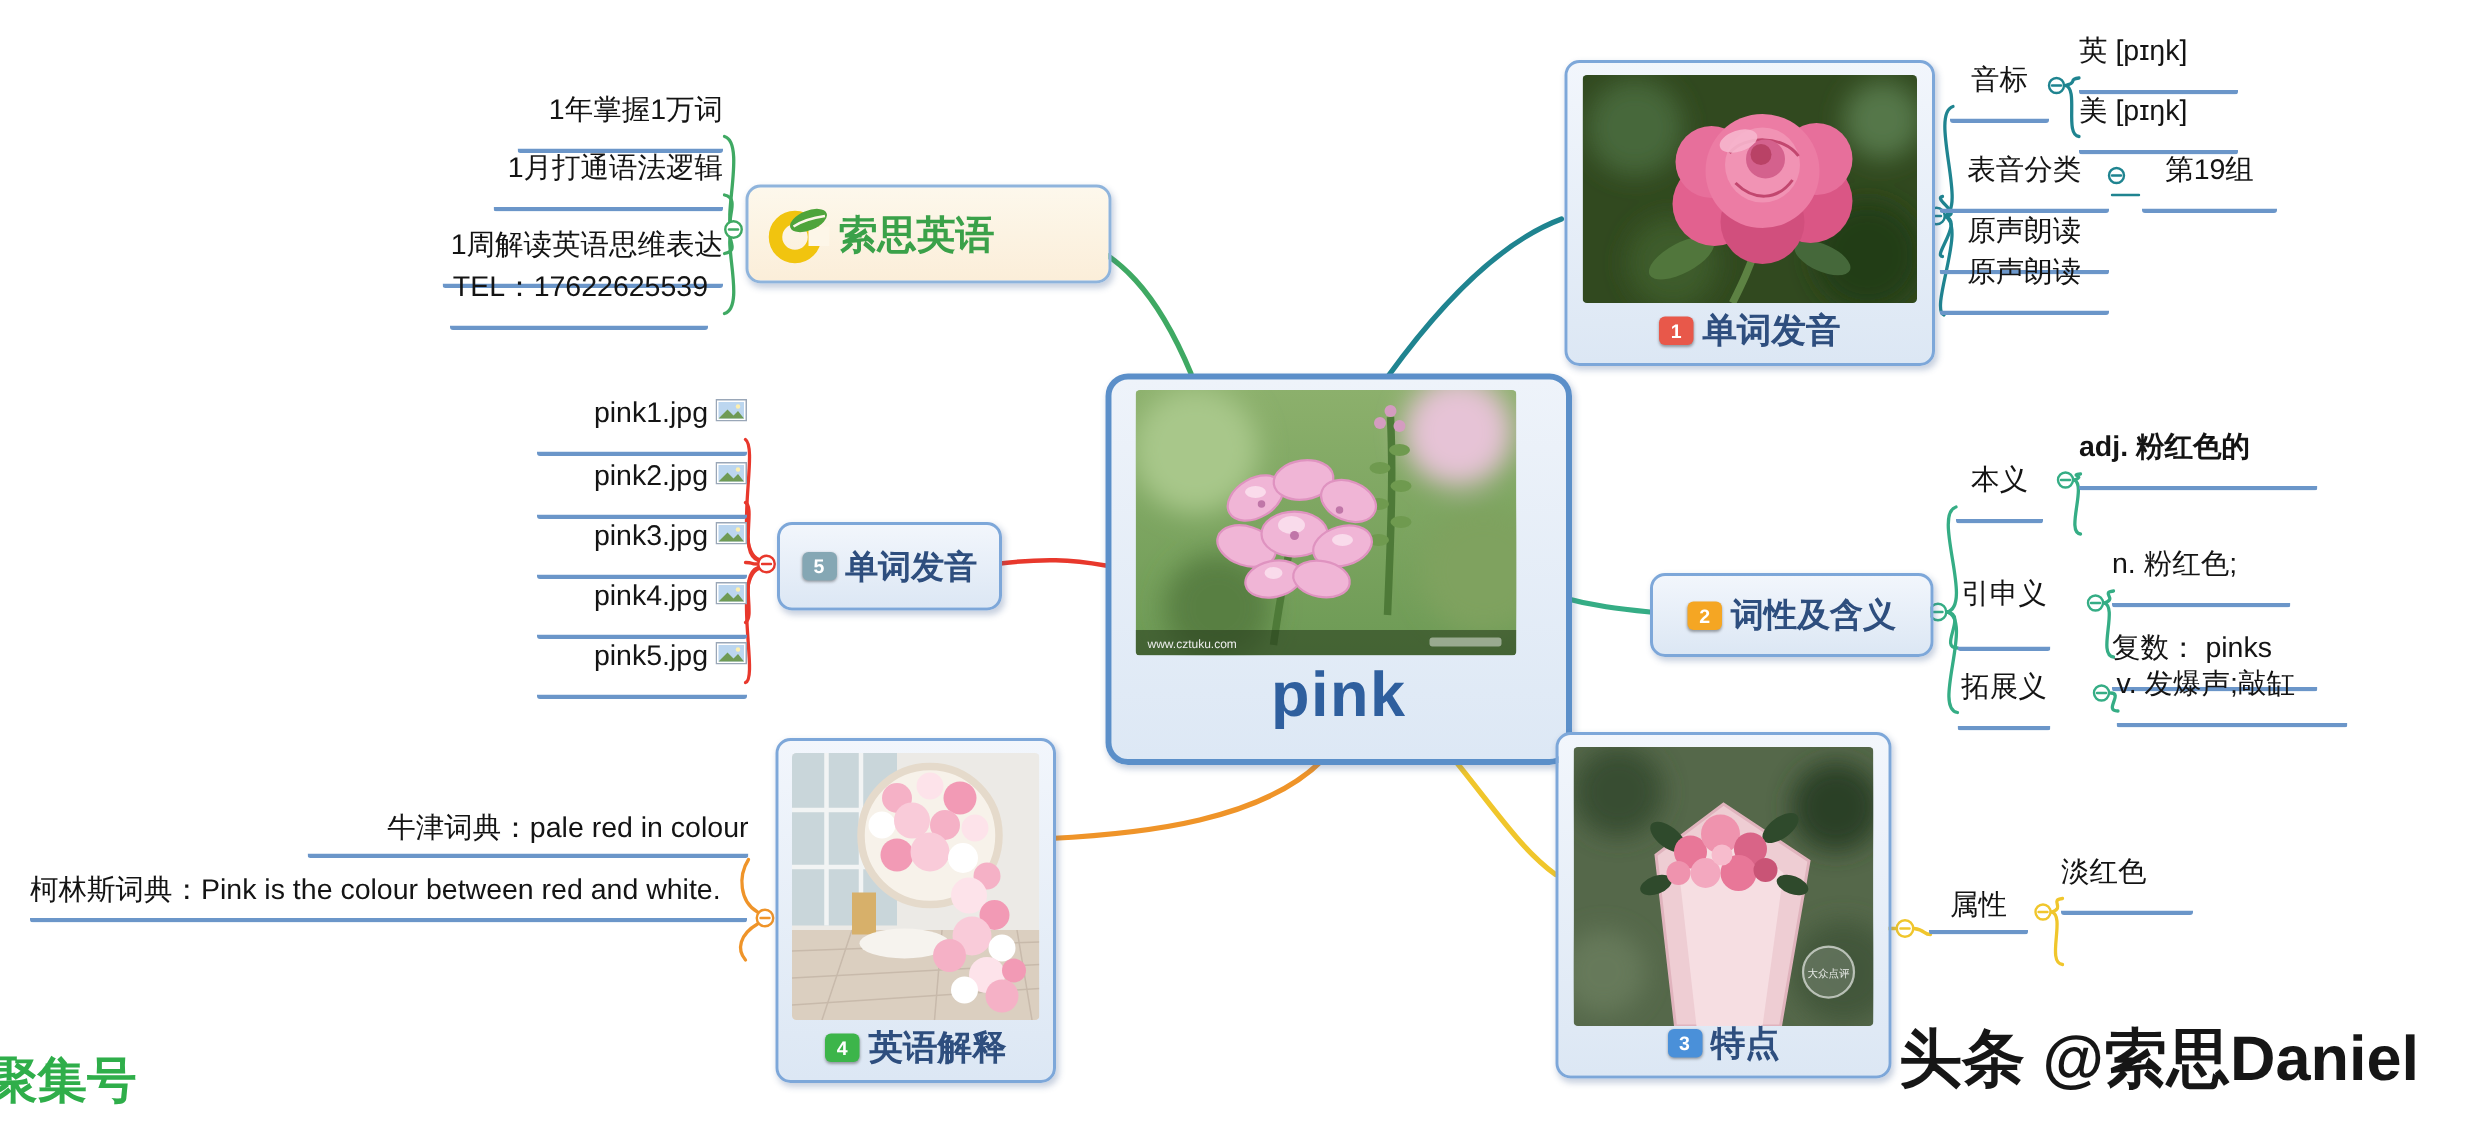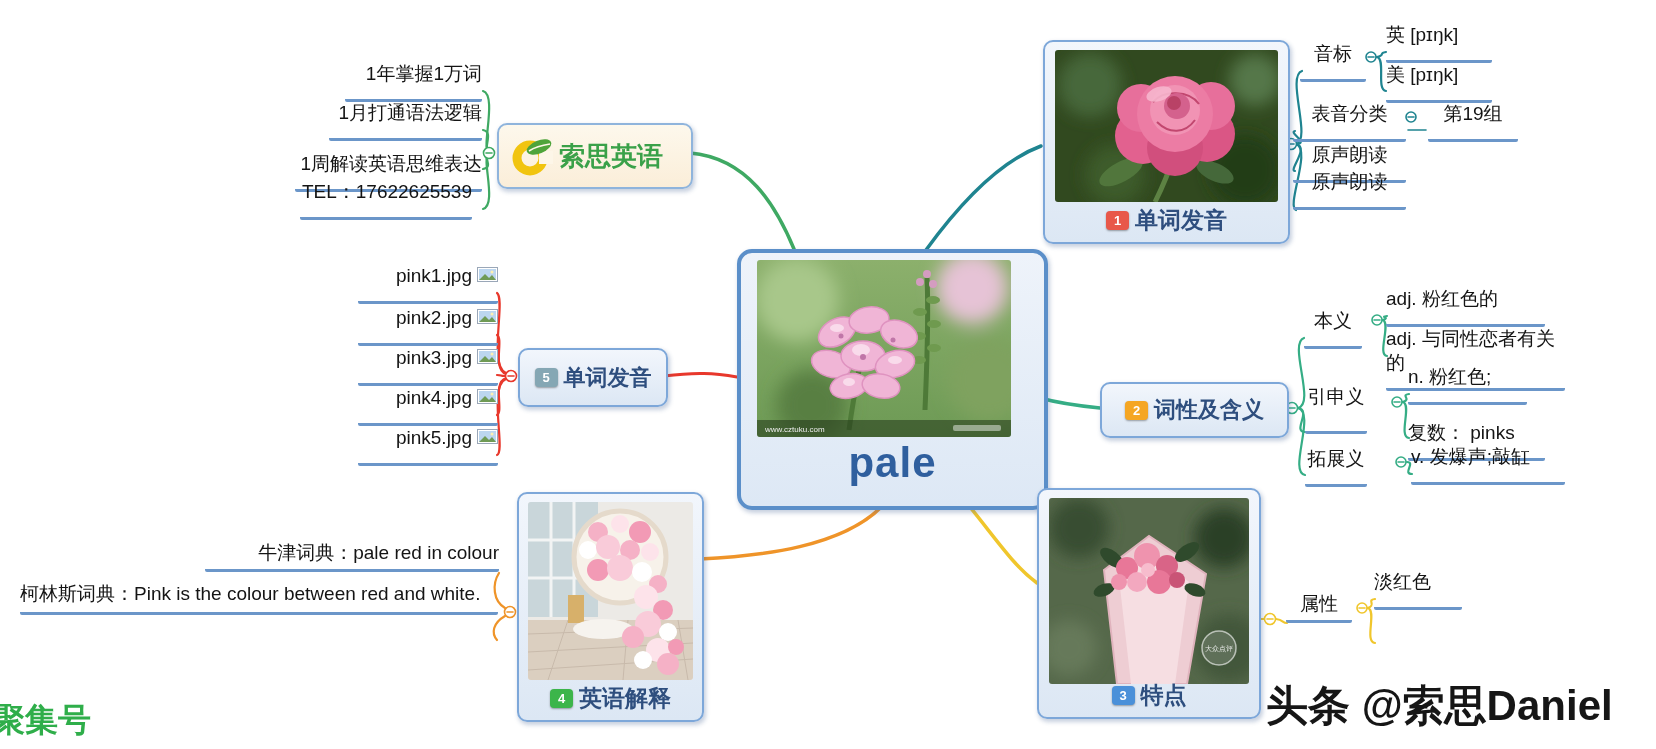--- a/index.html
+++ b/index.html
@@ -9,21 +9,21 @@
   .wires path,.wires line{fill:none;stroke-linecap:round;}
   .w-brand{stroke:#3fa963}.w-pron{stroke:#1f8490}.w-mean{stroke:#35ad85}
   .w-feat{stroke:#f0c62c}.w-expl{stroke:#ef9429}.w-gall{stroke:#e8382c}
   .edge{stroke-width:3.5}.edge-thin{stroke-width:3}.br{stroke-width:2.2}.lnk{stroke-width:1.6}
   .tog circle{fill:#fff;stroke-width:1.6}
   .tog line{stroke-width:1.6}
 
   .node{position:absolute;z-index:3;background:linear-gradient(180deg,#f2f6fc,#dce7f4);
         border:2.5px solid #7da7d9;border-radius:10px;box-shadow:1.5px 2.5px 4px rgba(70,100,150,.3);}
   .center-node{border:4px solid #5b8fc9;border-radius:15px;background:linear-gradient(180deg,#eef3fa,#dde8f5);}
-  .brand-node{background:linear-gradient(180deg,#fdf8ec,#fbeed9);border:2px solid #8fb4dc;}
+  .brand-node{background:linear-gradient(180deg,#fdf8ec,#fbeed9);border:2px solid #8fb4dc;padding-left:48px;}
   .photo{position:absolute;border-radius:3px;overflow:hidden;}
   .node-label{position:absolute;left:0;right:0;bottom:6px;display:flex;justify-content:center;
               align-items:center;gap:6px;font-weight:bold;font-size:23px;color:#2e4e7e;}
   .node-label-mid{position:absolute;inset:0;display:flex;justify-content:center;align-items:center;
               gap:6px;font-weight:bold;font-size:23px;color:#2e4e7e;}
   .badge{min-width:19px;height:19px;border-radius:4px;color:#fff;font-size:13px;font-weight:bold;
          display:inline-flex;align-items:center;justify-content:center;padding:0 2px;
          box-shadow:0 1px 2px rgba(0,0,0,.35);}
   .b1{background:#e8584a}.b2{background:#f5a623}.b3{background:#4a90d9}.b4{background:#3cb54a}.b5{background:#85a7b4}
 
@@ -194,21 +194,21 @@
         <g fill="#c076a8">
             <circle cx="106" cy="97" r="3"></circle>
             <circle cx="84" cy="76" r="2.5"></circle>
             <circle cx="136" cy="80" r="2.5"></circle>
           </g>
         <rect y="160" width="254" height="17" fill="rgba(35,55,25,.55)"></rect>
         <text x="8" y="172" font-size="8" fill="#eeeeee">www.cztuku.com</text>
         <rect x="196" y="165" width="48" height="6" rx="2" fill="rgba(255,255,255,.45)"></rect>
       </svg>
     </div>
-    <div class="center-word">pale</div>
+    <div class="center-word">pink</div>
   </div>
 
   <div class="node brand-node" style="left:497px;top:123px;width:192px;height:62px;">
     <span style="position:absolute;left:10px;top:9px;">
       <svg width="44" height="44" viewBox="0 0 44 44">
         <circle cx="21" cy="24" r="13" fill="none" stroke="#f1c40f" stroke-width="9"></circle>
         <rect x="30" y="17" width="14" height="13" fill="#fdf6e8"></rect>
         <ellipse cx="30" cy="13" rx="13" ry="6.5" fill="#4ea43b" transform="rotate(-22 30 13)"></ellipse>
         <path d="M20,17 C26,13 34,11 41,10" stroke="#fdf6e8" stroke-width="1.6" fill="none"></path>
       </svg>
@@ -270,22 +270,21 @@
   <div class="topic" style="left:1293px;top:170px;width:113px;">原声朗读</div>
 
   <div class="node" style="left:1100px;top:382px;width:185px;height:52px;">
     <div class="node-label-mid" style="font-size:22px;">
       <span class="badge b2">2</span>
       <span>词性及含义</span>
     </div>
   </div>
 
   <div class="topic" style="left:1304px;top:309px;width:58px;">本义</div>
-  <div class="topic t-left" style="left:1386px;top:287px;width:159px;">adj. 粉红色的</div>
-  <div class="topic t-left" style="left:1386px;top:327px;width:179px;">adj. 与同性恋者有关的</div>
+  <div class="topic t-left" style="left:1386px;top:287px;width:159px;font-weight:bold;">adj. 粉红色的</div>
   <div class="topic" style="left:1305px;top:385px;width:62px;padding-bottom:22px;">引申义</div>
   <div class="topic t-left" style="left:1408px;top:365px;width:119px;">n. 粉红色;</div>
   <div class="topic t-left" style="left:1408px;top:421px;width:137px;">复数： pinks</div>
   <div class="topic" style="left:1305px;top:447px;width:62px;">拓展义</div>
   <div class="topic t-left" style="left:1411px;top:445px;width:154px;">v. 发爆声;敲缸</div>
 
   <div class="node" style="left:1037px;top:488px;width:220px;height:227px;">
     <div class="photo" style="left:10px;top:8px;width:200px;height:186px;">
       <svg width="200" height="186" viewBox="0 0 200 186">
         <defs>

